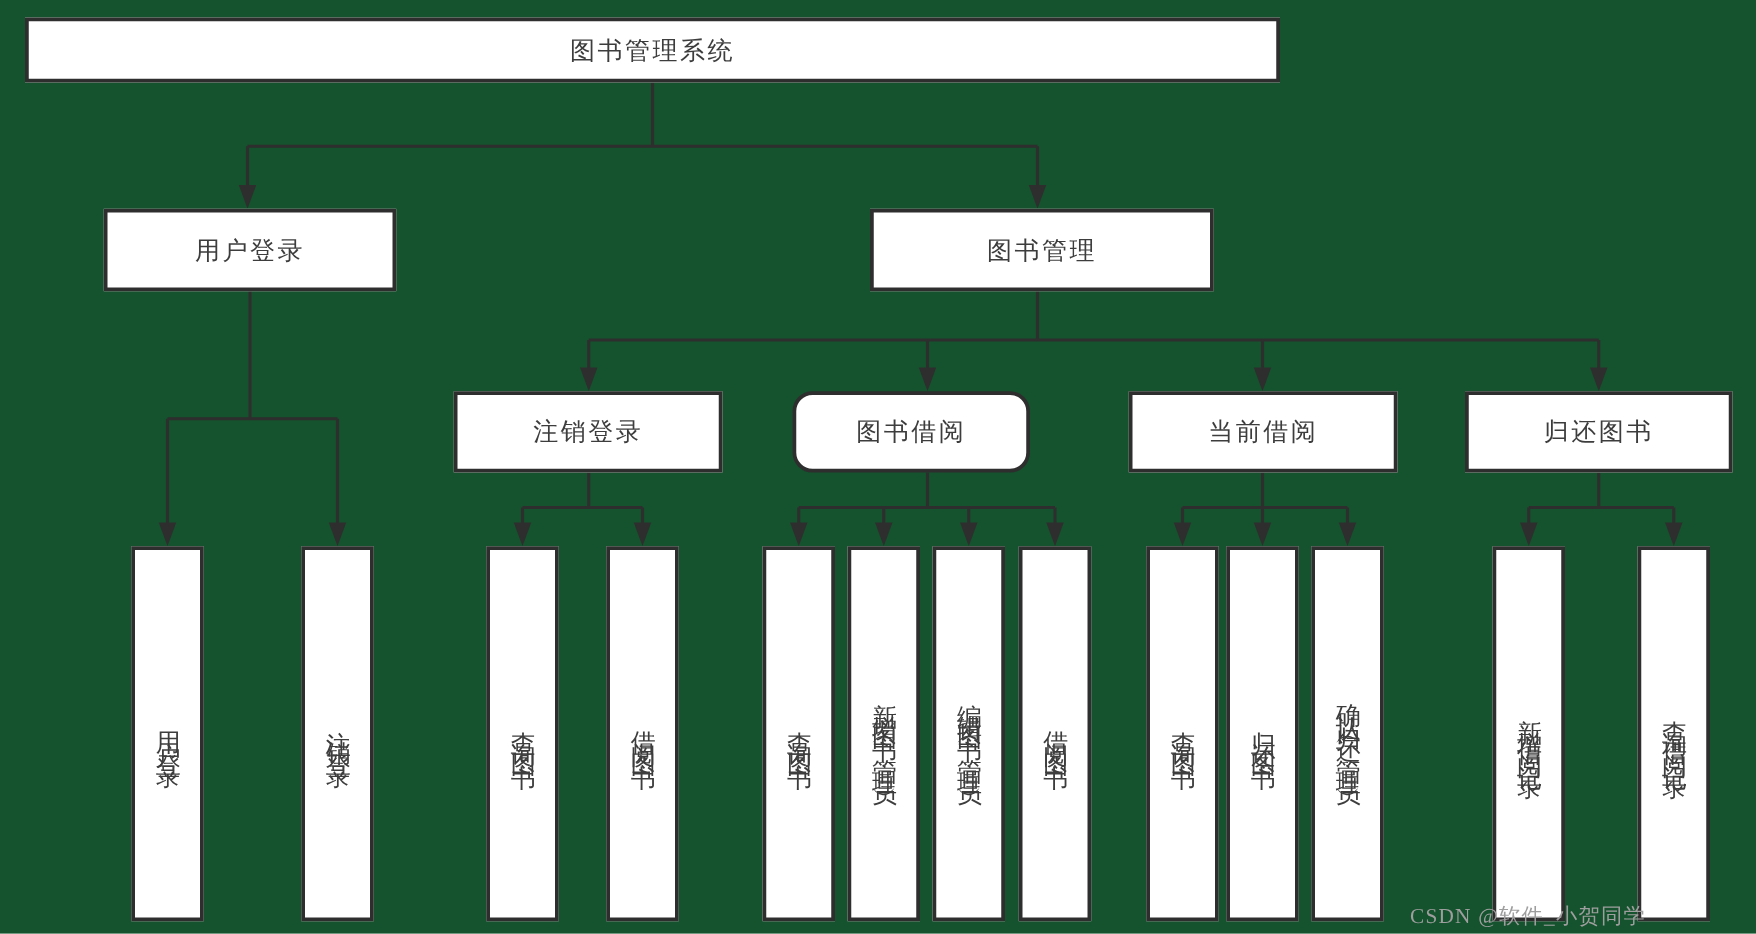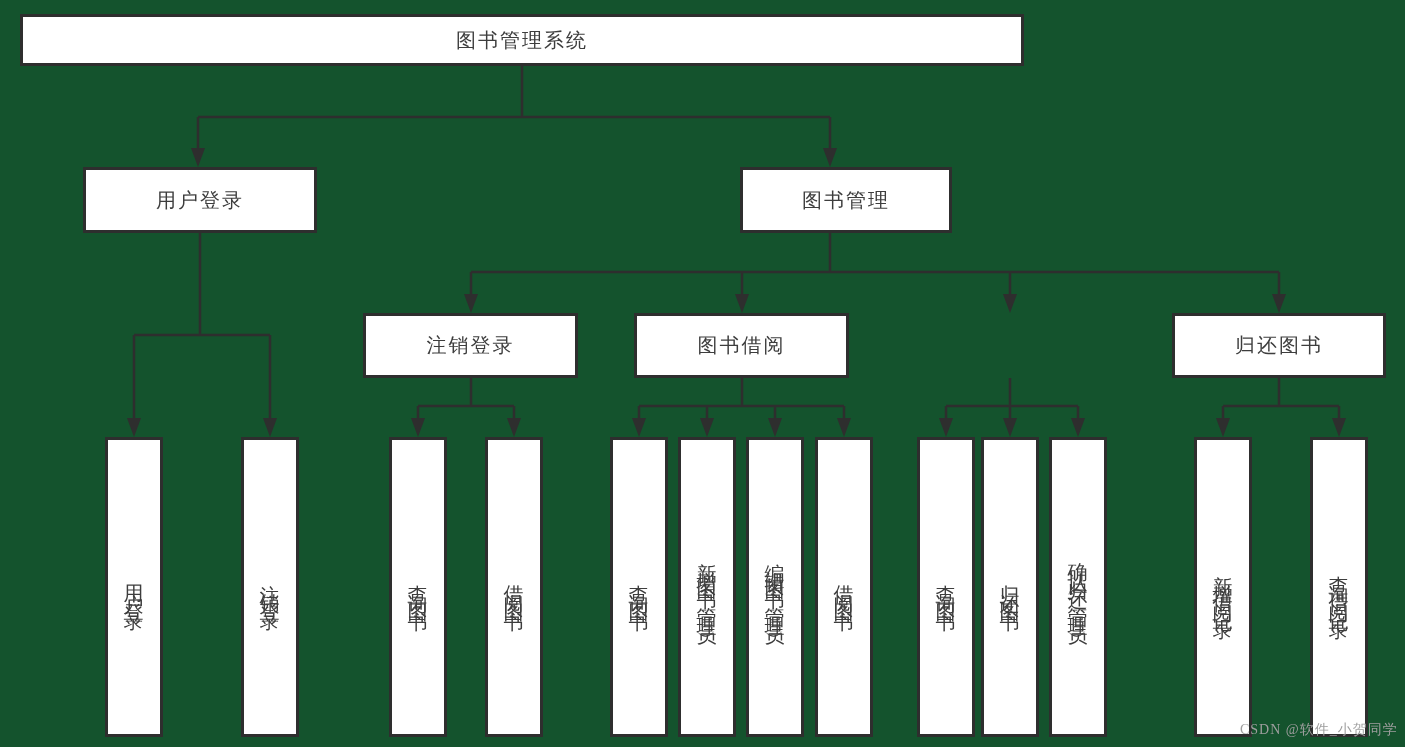--- a/index.html
+++ b/index.html
@@ -32,23 +32,23 @@
   .leaf span {
     writing-mode: vertical-lr;
     text-orientation: mixed;
     font-size: 20px;
     letter-spacing: 9px;
     line-height: 1;
     white-space: nowrap;
   }
   .watermark {
     position: absolute;
-    left: 1240px;
+    left: 1128px;
     top: 721px;
-    font-size: 14px;
+    font-size: 17px;
     color: #9e9e9e;
     letter-spacing: 1px;
     z-index: 5;
     white-space: nowrap;
   }
 </style>
 </head>
 <body>
 
 <div class="stage">
@@ -89,24 +89,25 @@
       <path d="M1010 437 l-7 -19 h14 z"></path>
       <path d="M1078 437 l-7 -19 h14 z"></path>
       <path d="M1223 437 l-7 -19 h14 z"></path>
       <path d="M1339 437 l-7 -19 h14 z"></path>
     </g>
   </svg>
 
   <div class="node" style="left:20px; top:14px; width:1004px; height:52px;">图书管理系统</div>
 
   <div class="node" style="left:83px; top:167px; width:234px; height:66px;">用户登录</div>
-  <div class="node" style="left:740px; top:167px; width:212px; height:66px;">图书管理</div>
+  <div class="node" style="left:696px; top:167px; width:275px; height:66px;">图书管理</div>
 
   <div class="node" style="left:363px; top:313px; width:215px; height:65px;">注销登录</div>
-  <div class="node" style="left:634px; top:313px; width:215px; height:65px;">图书借阅</div>
+  <div class="node" style="left:634px; top:313px; width:190px; height:65px;border-radius:16px;">图书借阅</div>
+  <div class="node" style="left:903px; top:313px; width:215px; height:65px;">当前借阅</div>
   <div class="node" style="left:1172px; top:313px; width:214px; height:65px;">归还图书</div>
 
   <div class="node leaf" style="left:105px; top:437px; width:58px; height:300px;">
     <span>用户登录</span>
   </div>
   <div class="node leaf" style="left:241px; top:437px; width:58px; height:300px;">
     <span>注销登录</span>
   </div>
 
   <div class="node leaf" style="left:389px; top:437px; width:58px; height:300px;">

